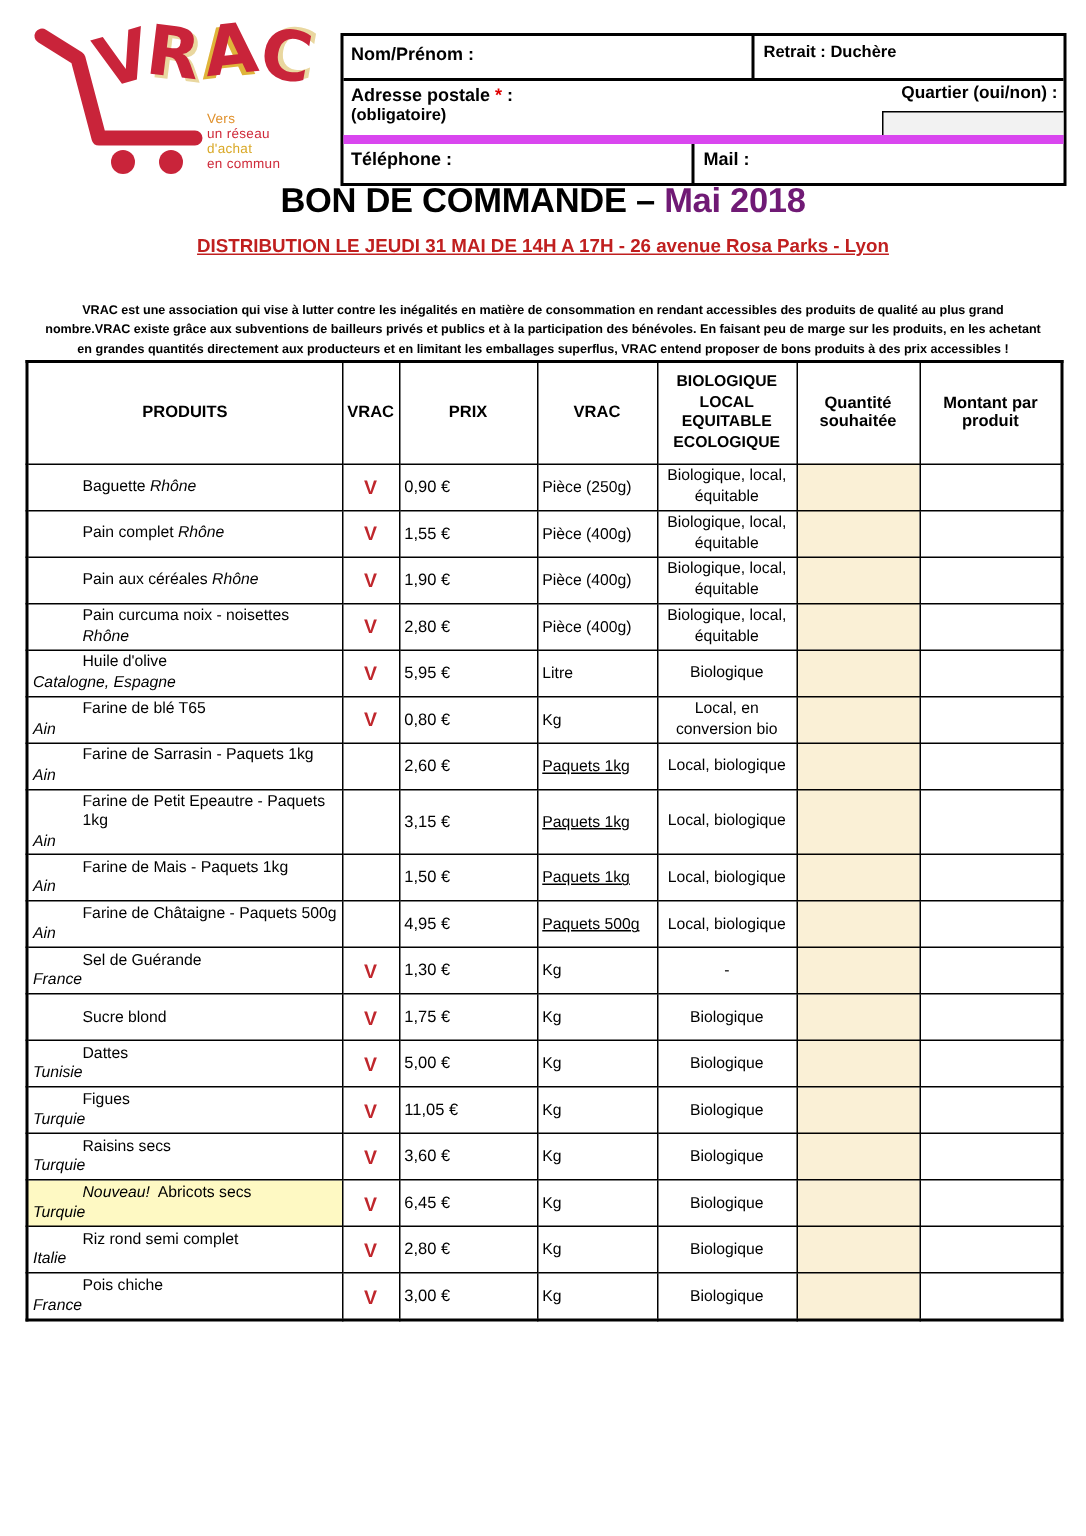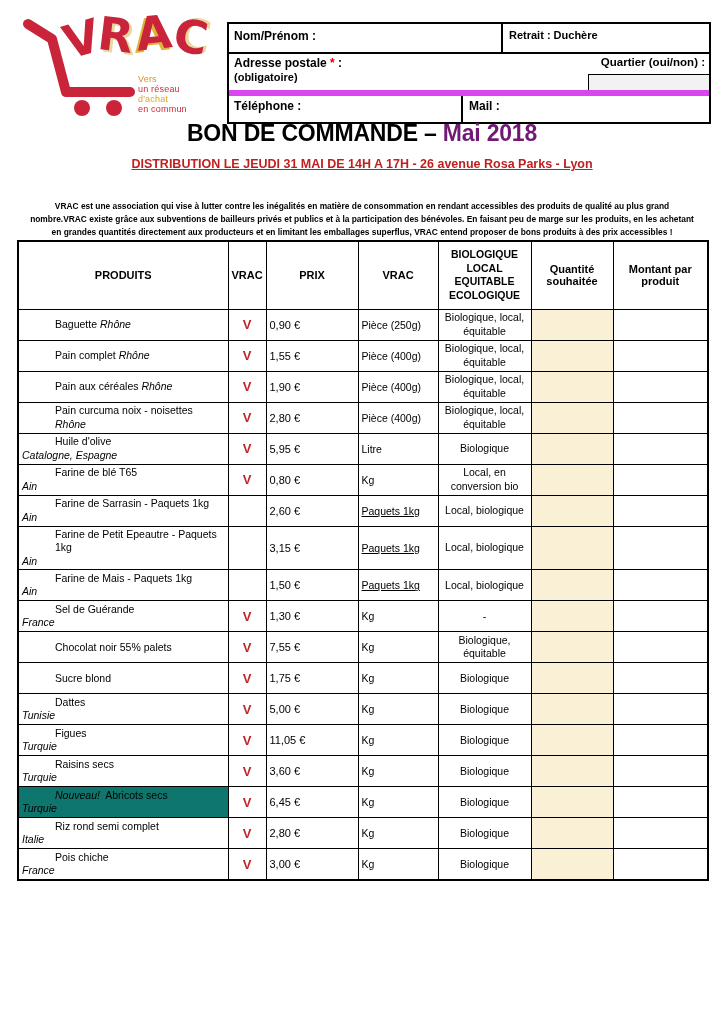--- a/index.html
+++ b/index.html
@@ -49,21 +49,21 @@
          font-size:8.4px;font-weight:bold;line-height:1.55;}
 
   
   table.order{position:absolute;left:17px;top:240px;width:690px;border-collapse:collapse;
          table-layout:fixed;border:2px solid #000;}
   .order th,.order td{border:1.5px solid #000;padding:1px 3px;box-sizing:border-box;}
   .order th{height:68px;font-size:11px;font-weight:bold;text-align:center;vertical-align:middle;}
   .order th.h-bio{white-space:pre-line;font-size:10.5px;line-height:1.3;}
   .order tbody tr{height:31px;}
   .c-prod{font-size:10.5px;text-align:left;padding-left:5px;line-height:1.3;}
-  .c-prod.hl{background:#0f766e;}
+  .c-prod.hl{background:#fef9c3;}
   .pline1{white-space:pre-wrap;padding-left:33px;}
   .em{font-style:italic;}
   .c-vrac{text-align:center;color:#c0272d;font-weight:bold;font-size:13px;}
   .c-prix{font-size:11px;}
   .c-pour{text-align:left;font-size:10.5px;padding-left:5px;}
   .u{text-decoration:underline;}
   .c-bio{text-align:center;font-size:10.5px;line-height:1.25;}
   .c-qty{background:#faf0d6;}
   .c-mont{background:#fff;}
 </style>
@@ -250,38 +250,39 @@
           </td>
           <td class="c-vrac"></td>
           <td class="c-prix">1,50 €</td>
           <td class="c-pour"><span class="u">Paquets 1kg</span></td>
           <td class="c-bio">Local, biologique</td>
           <td class="c-qty"></td>
           <td class="c-mont"></td>
         </tr>
         <tr>
           <td class="c-prod">
+            <div class="pline1"><span>Farine de Châtaigne - Paquets 500g</span></div>
+            <div class="pline2 em">Ain</div>
+          </td>
+          <td class="c-vrac"></td>
+          <td class="c-prix">4,95 €</td>
+          <td class="c-pour"><span class="u">Paquets 500g</span></td>
+          <td class="c-bio">Local, biologique</td>
+          <td class="c-qty"></td>
+          <td class="c-mont"></td>
+        </tr>
+        <tr>
+          <td class="c-prod">
             <div class="pline1"><span>Sel de Guérande</span></div>
             <div class="pline2 em">France</div>
           </td>
           <td class="c-vrac">V</td>
           <td class="c-prix">1,30 €</td>
           <td class="c-pour"><span>Kg</span></td>
           <td class="c-bio">-</td>
-          <td class="c-qty"></td>
-          <td class="c-mont"></td>
-        </tr>
-        <tr>
-          <td class="c-prod">
-            <div class="pline1"><span>Chocolat noir 55% palets</span></div>
-          </td>
-          <td class="c-vrac">V</td>
-          <td class="c-prix">7,55 €</td>
-          <td class="c-pour"><span>Kg</span></td>
-          <td class="c-bio">Biologique, équitable</td>
           <td class="c-qty"></td>
           <td class="c-mont"></td>
         </tr>
         <tr>
           <td class="c-prod">
             <div class="pline1"><span>Sucre blond</span></div>
           </td>
           <td class="c-vrac">V</td>
           <td class="c-prix">1,75 €</td>
           <td class="c-pour"><span>Kg</span></td>

